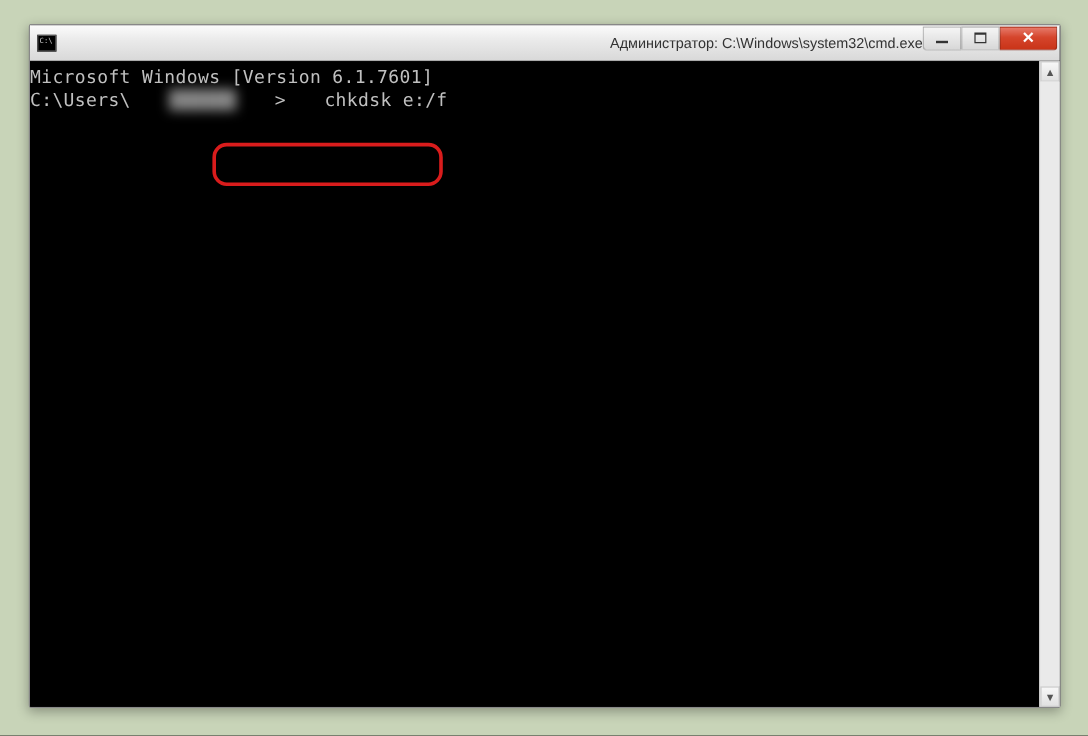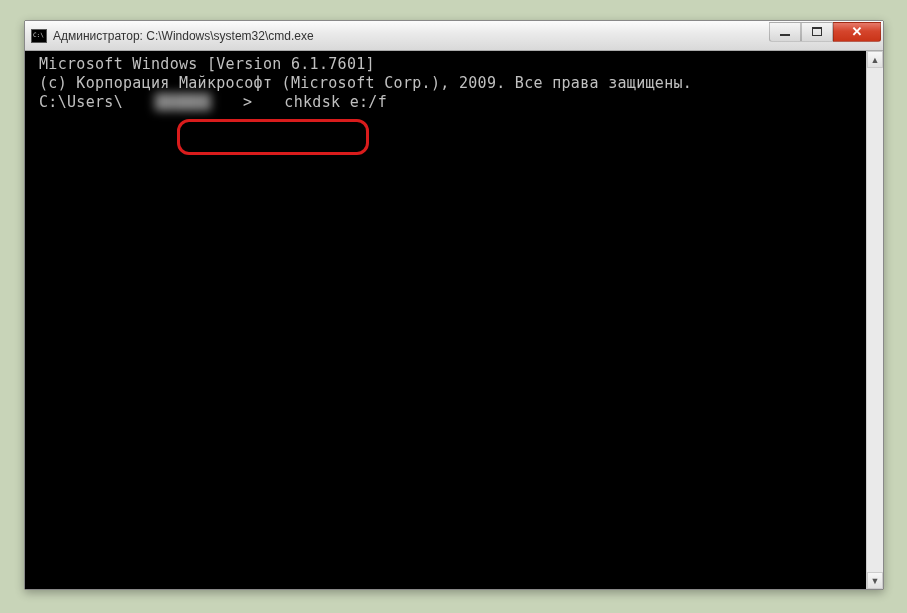--- a/index.html
+++ b/index.html
@@ -24,20 +24,21 @@
       border-radius: 2px;
     }
     .titlebar {
       height: 30px;
       background: linear-gradient(to bottom, #fcfcfc 0%, #ebebeb 40%, #d9d9d9 100%);
       border-bottom: 1px solid #aaa;
       display: flex;
       align-items: center;
       padding: 0 2px 0 6px;
       position: relative;
+      text-align: right;
     }
     .title-icon {
       width: 16px;
       height: 14px;
       background: #000;
       border: 1px solid #555;
       margin-right: 6px;
       position: relative;
       display: flex;
       align-items: center;
@@ -105,21 +106,21 @@
       line-height: 1;
     }
     .console-body {
       position: relative;
       height: calc(100% - 30px);
       display: flex;
     }
     .console {
       flex: 1;
       background: #000;
-      padding: 4px 14px;
+      padding: 4px 0;
       font-family: 'Consolas', 'Lucida Console', monospace;
       font-size: 15px;
       color: #c0c0c0;
       line-height: 1.25;
       overflow: hidden;
       letter-spacing: 0.3px;
     }
     .console-line {
       white-space: pre;
     }
@@ -180,21 +181,20 @@
       </div>
       <div class="ctrl-btn ctrl-close">
         <span class="close-glyph">✕</span>
       </div>
     </div>
   </div>
 
   <div class="console-body">
     <div class="console">
       <div class="console-line">Microsoft Windows [Version 6.1.7601]</div>
-      <div class="console-line">(c) Корпорация Майкрософт (Microsoft Corp.), 2009. Все права защищены.</div>
       <div class="console-line"></div>
       <div class="prompt-line">
         <span>C:\Users\</span><span class="blur-text">██████</span><span>&gt;</span><span>chkdsk e:/f</span>
       </div>
     </div>
 
     <div class="scrollbar">
       <div class="scroll-arrow">
         <span>▲</span>
       </div>

